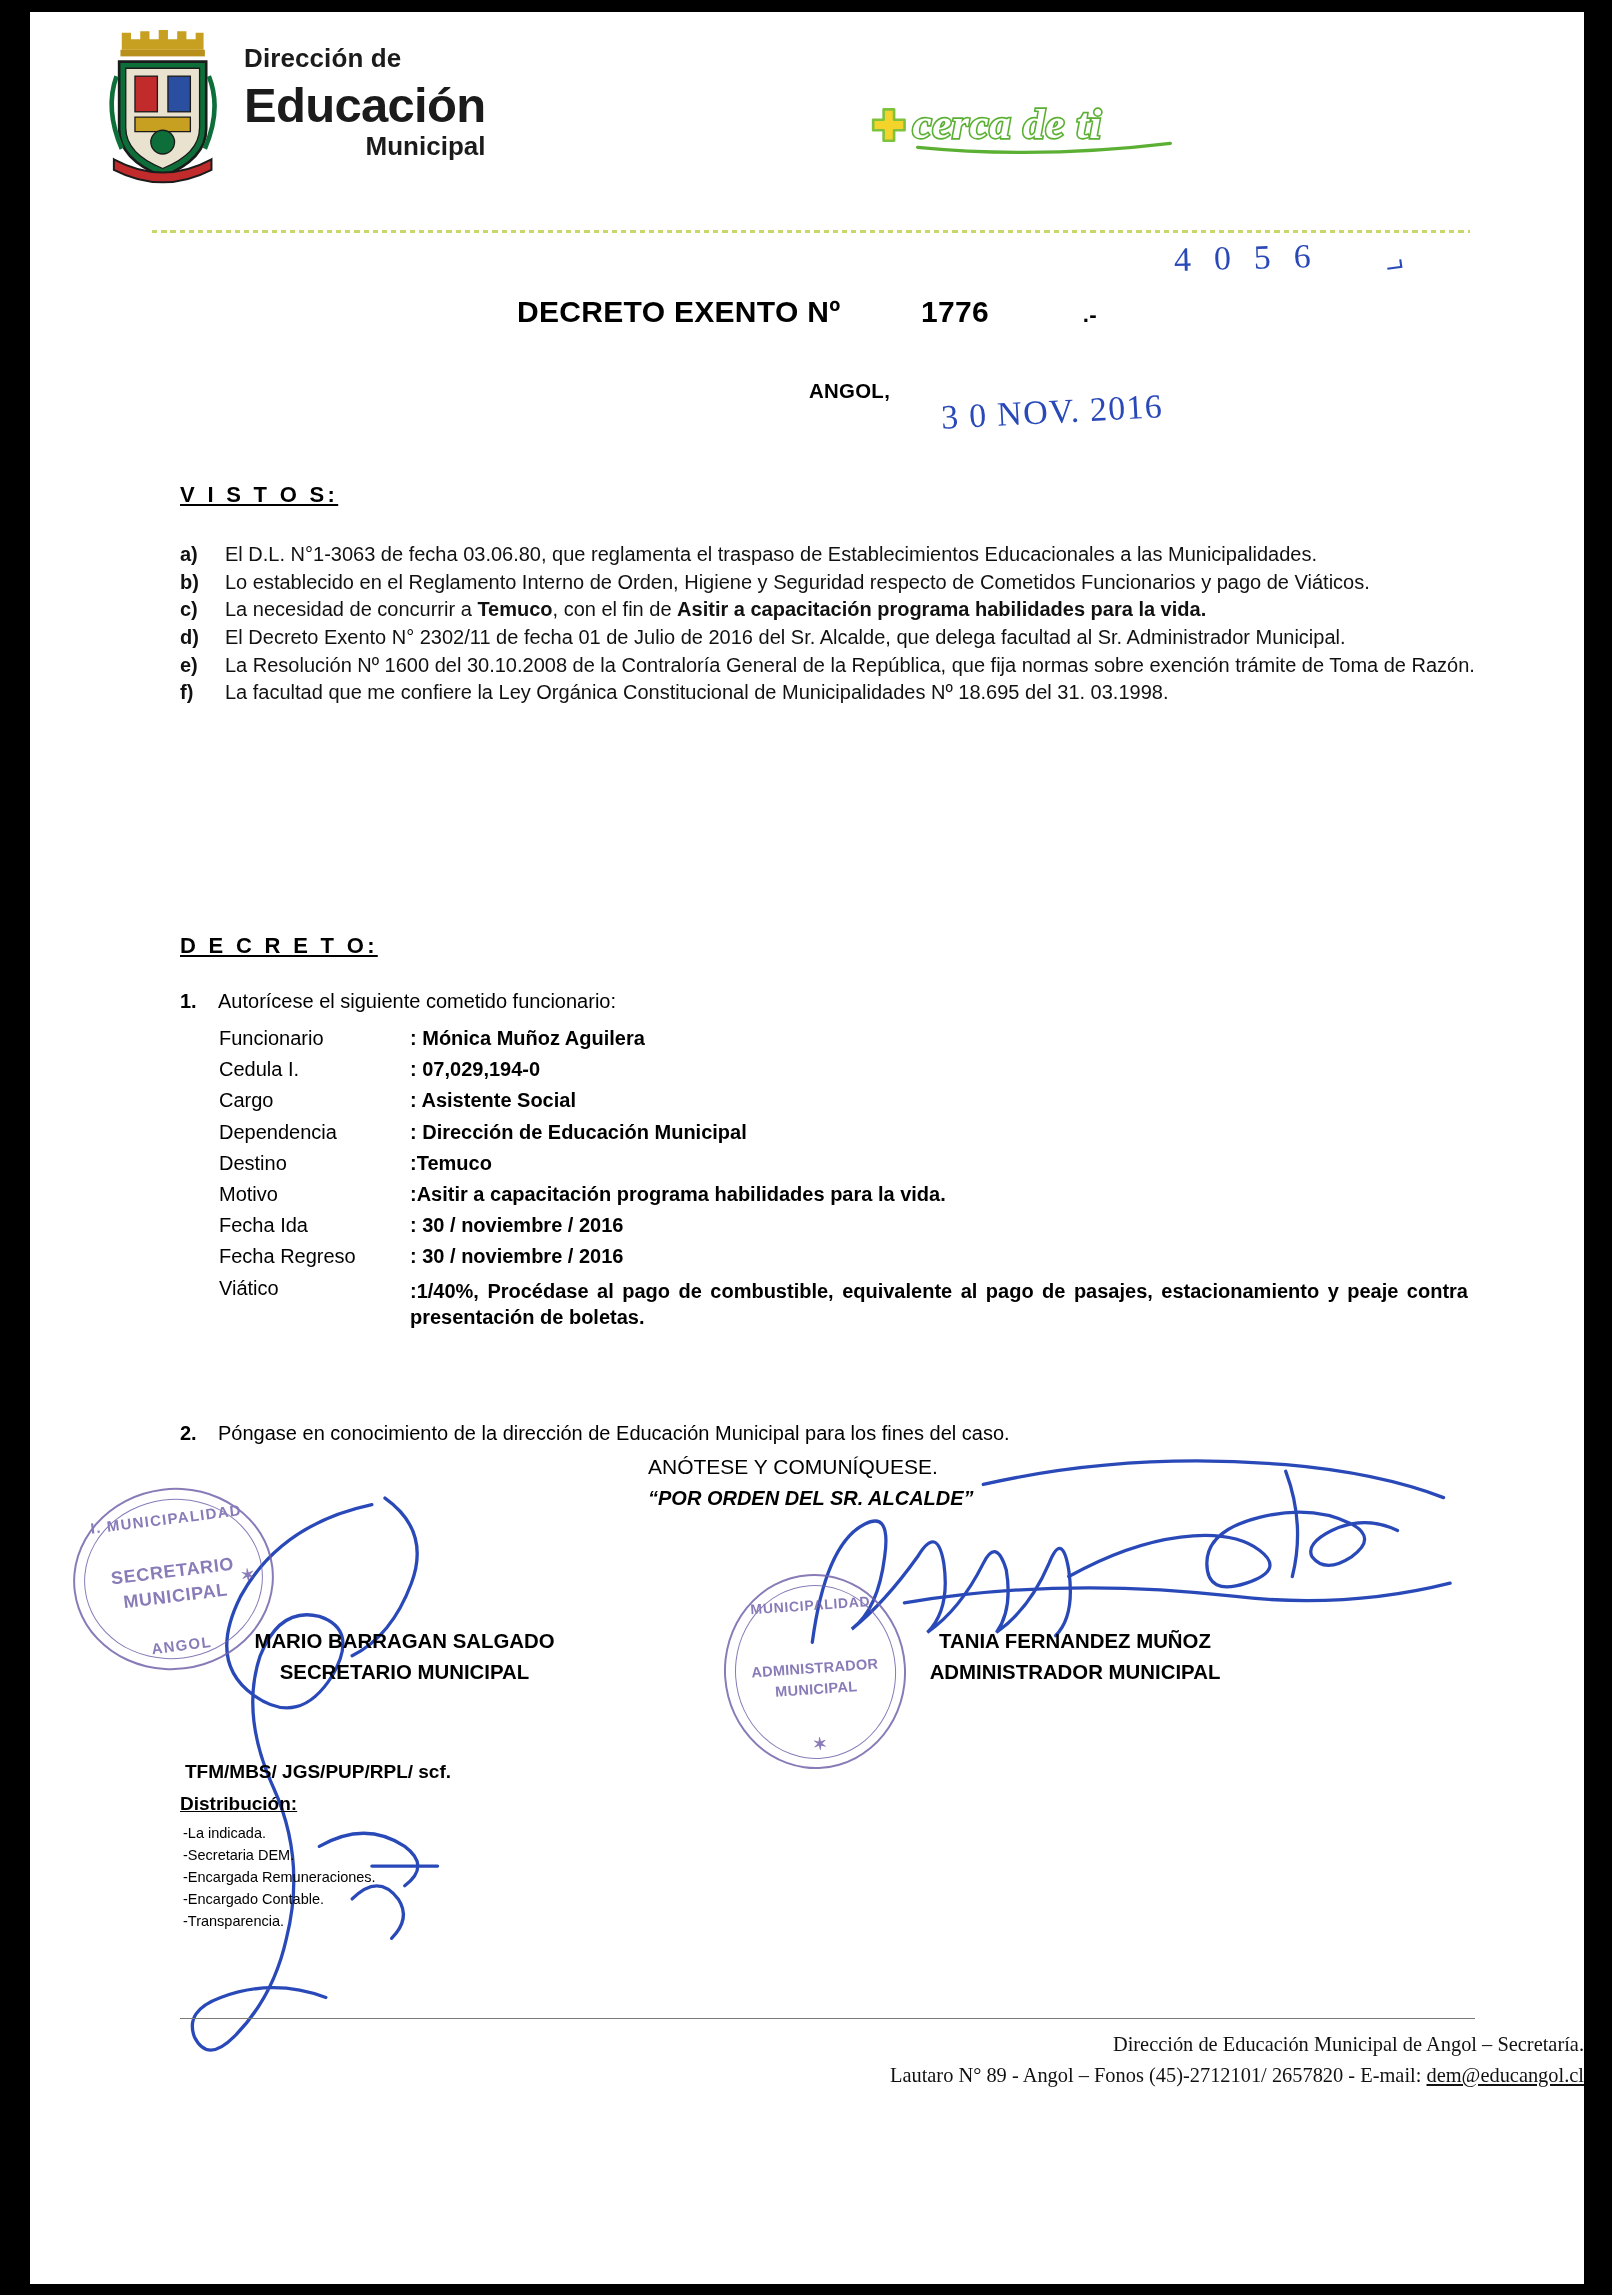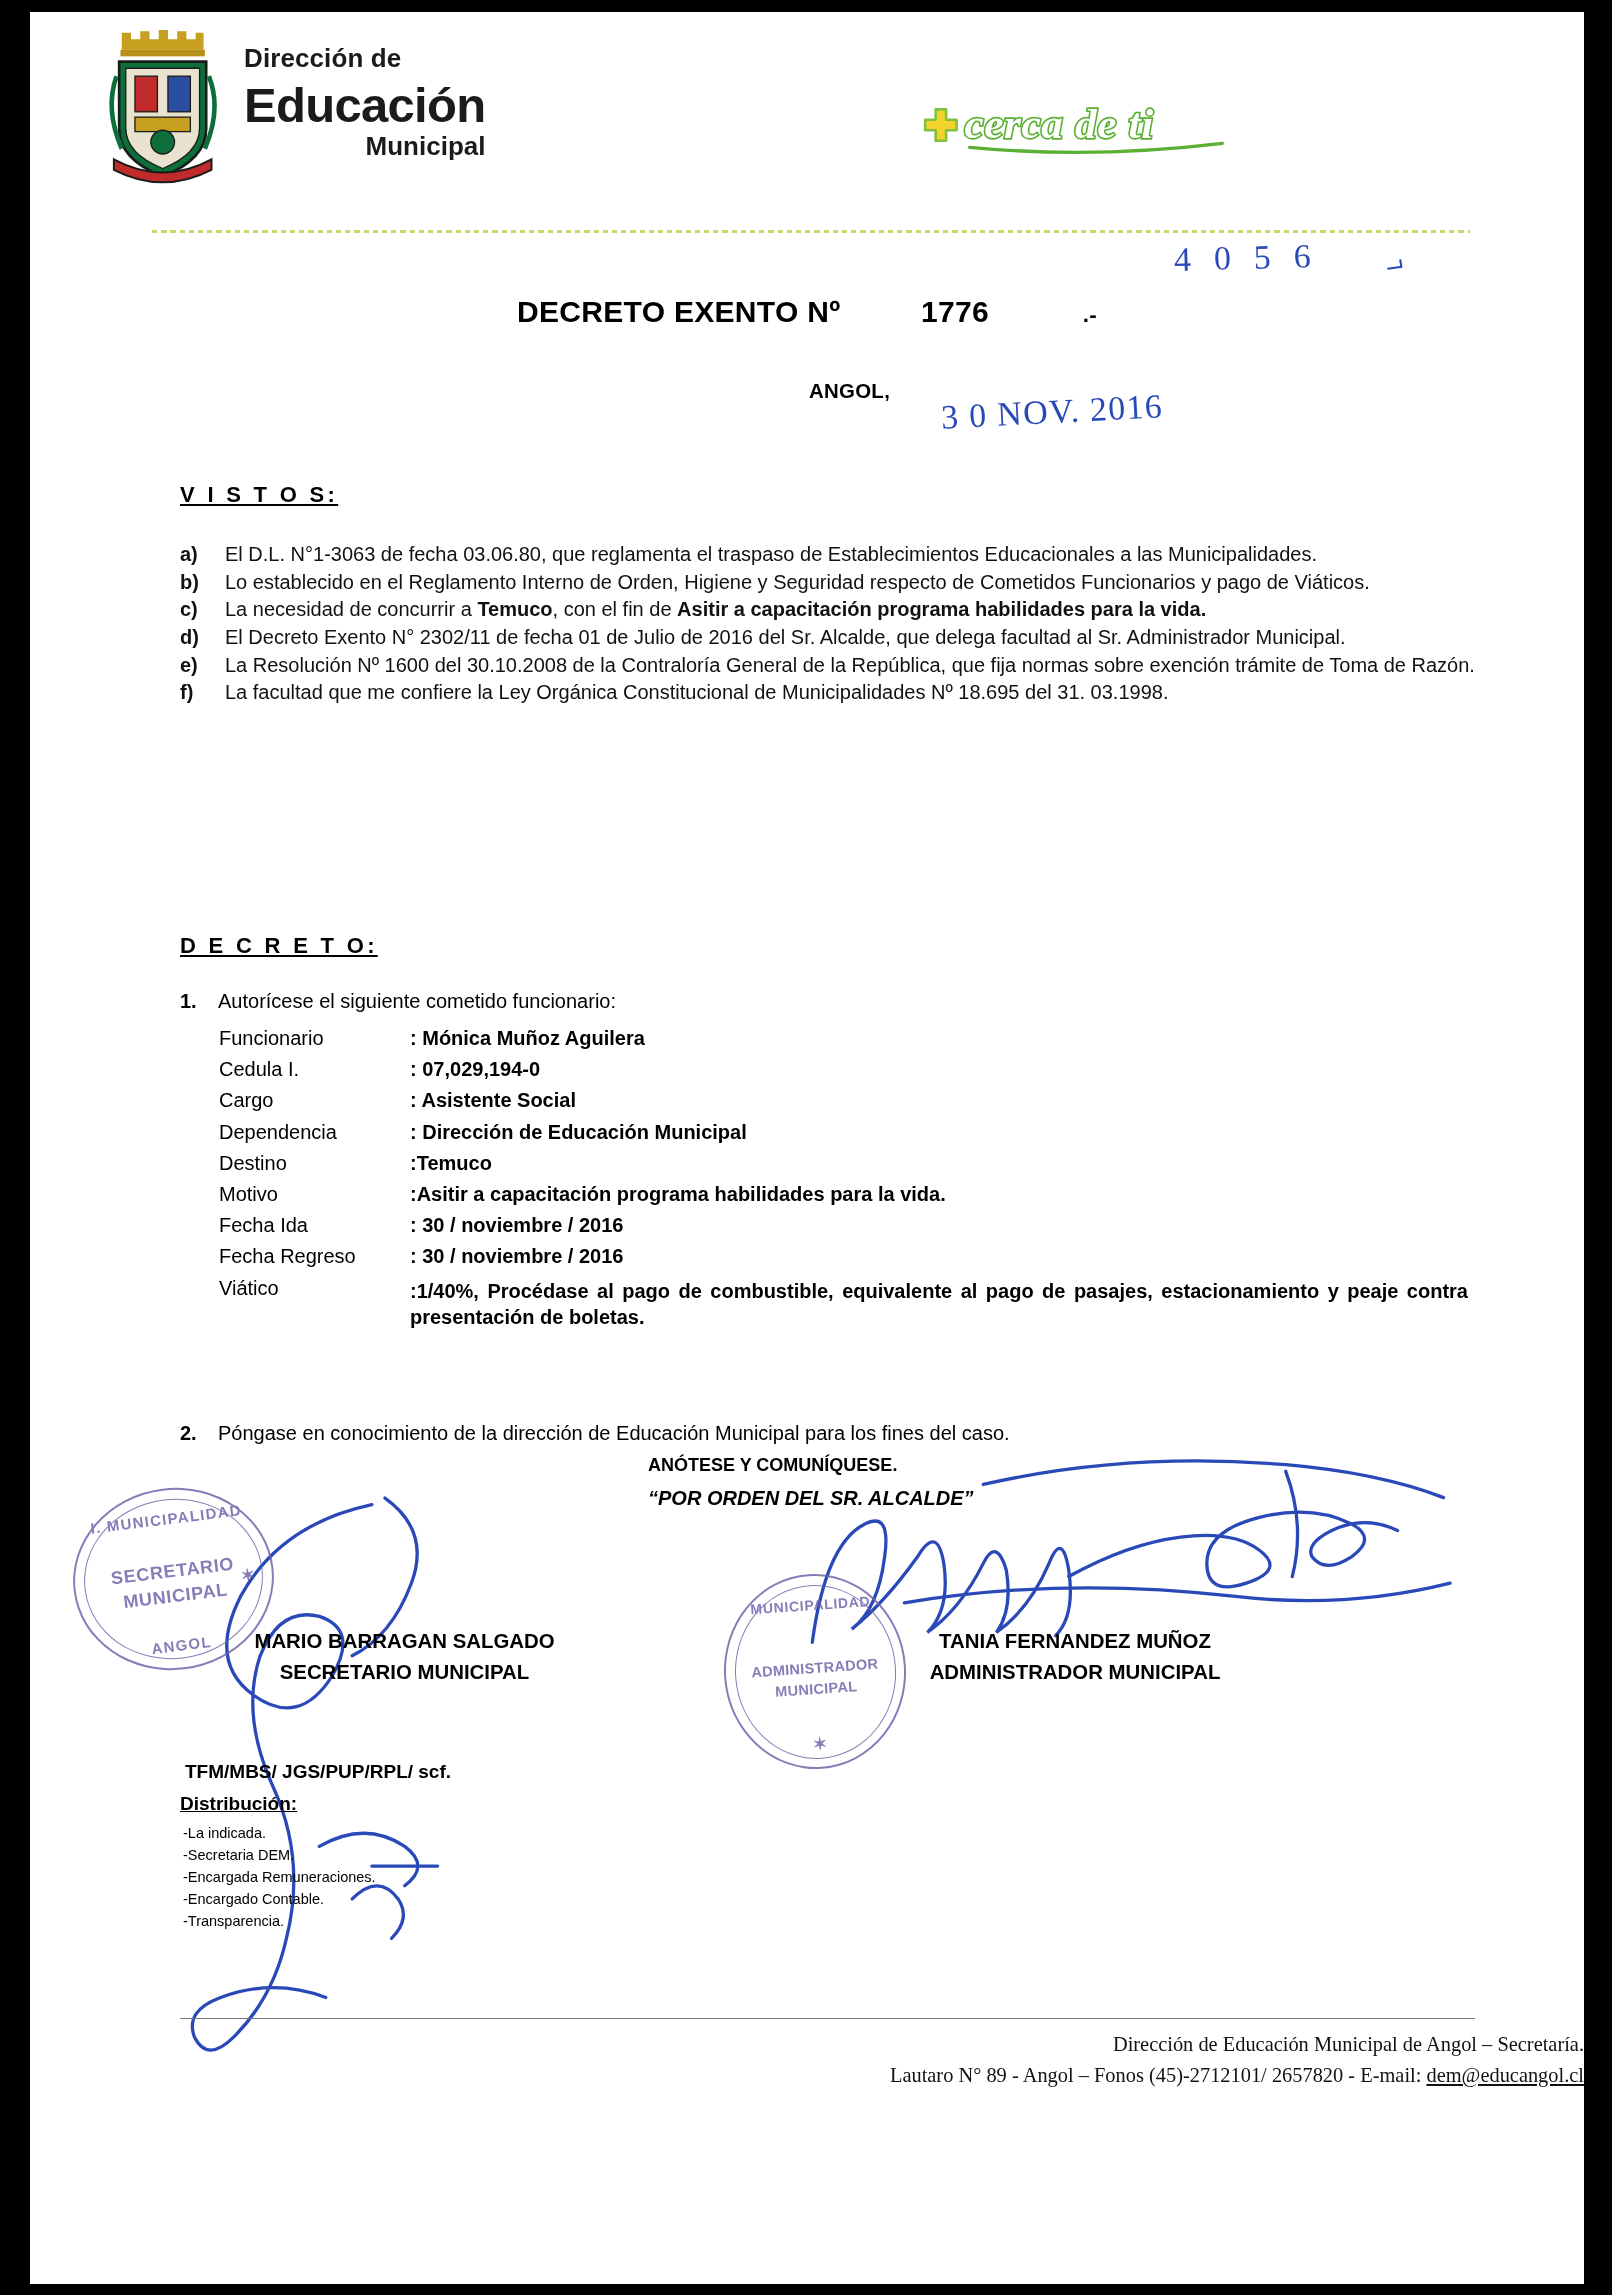--- a/index.html
+++ b/index.html
@@ -57,21 +57,21 @@
   }
   .logo-l3 {
     font-size: 26px;
     font-weight: bold;
     text-align: right;
     margin-top: 2.6px;
   }
 
   .slogan {
     position: absolute;
-    left: 884px;
+    left: 832px;
     top: 79px;
     width: 381px;
     height: 72px;
   }
 
   .rule {
     position: absolute;
     left: 122px;
     top: 218px;
     width: 1318px;
@@ -230,22 +230,22 @@
     display: flex;
     font-size: 20px;
   }
   .point2 .marker { width: 38px; flex: 0 0 38px; font-weight: bold; }
 
   
   .anotese {
     position: absolute;
     left: 618px;
     top: 1443px;
-    font-size: 18px;
-    font-weight: bold;
+    font-size: 21px;
+    font-weight: normal;
   }
   .por-orden {
     position: absolute;
     left: 618px;
     top: 1475px;
     font-size: 20px;
     font-style: italic;
     font-weight: bold;
   }
 

